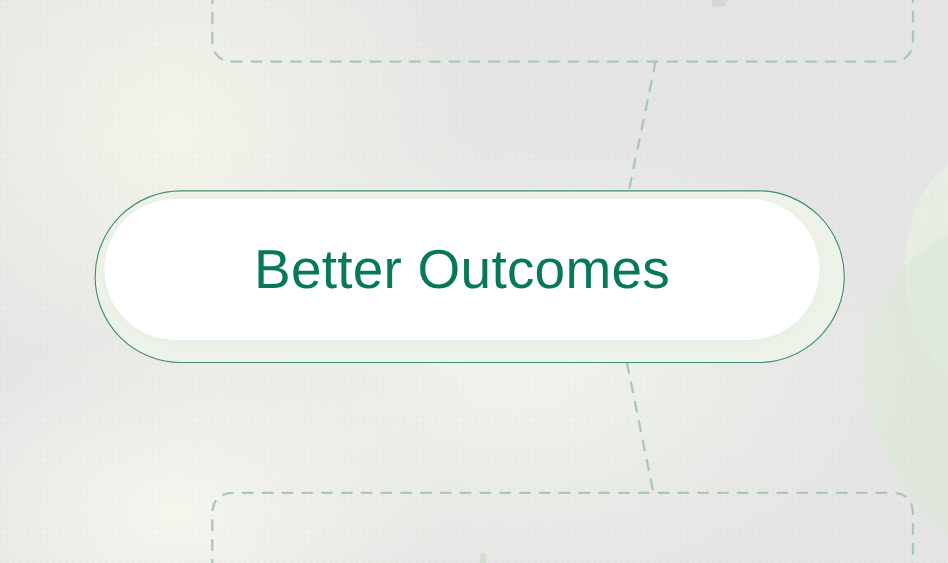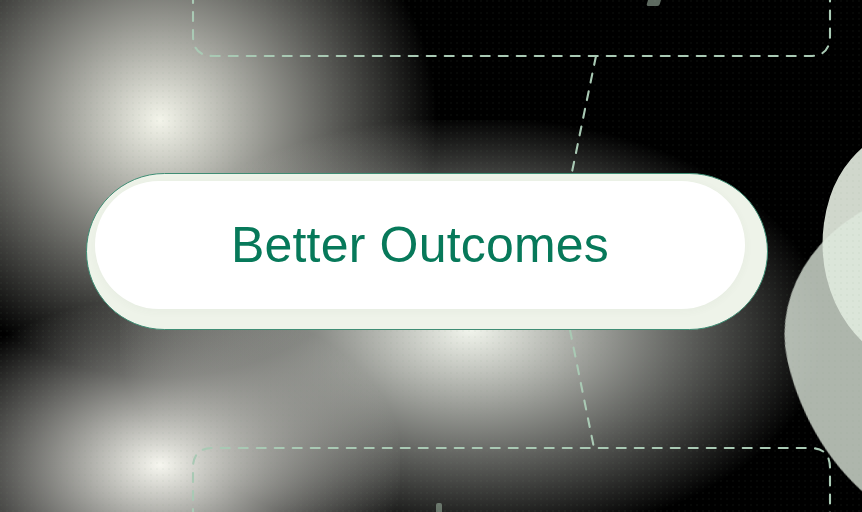--- a/index.html
+++ b/index.html
@@ -12,21 +12,21 @@
     overflow: hidden;
     font-family: "Liberation Sans", sans-serif;
     background: #faf9f3;
   }
 
   #stage {
     position: relative;
     width: 862px;
     height: 512px;
     overflow: hidden;
-    background: #000000;
+    background: #e5e5e5;
   }
 
   
   .bg-layer {
     position: absolute;
     inset: 0;
     pointer-events: none;
   }
 
   .blob-right {

